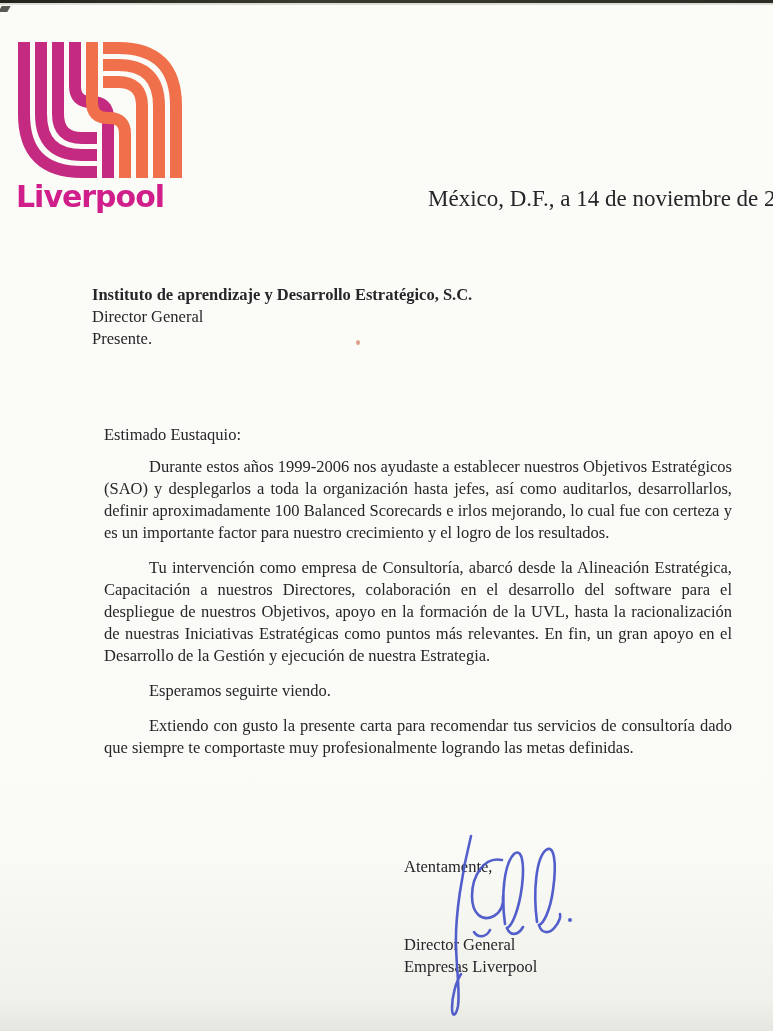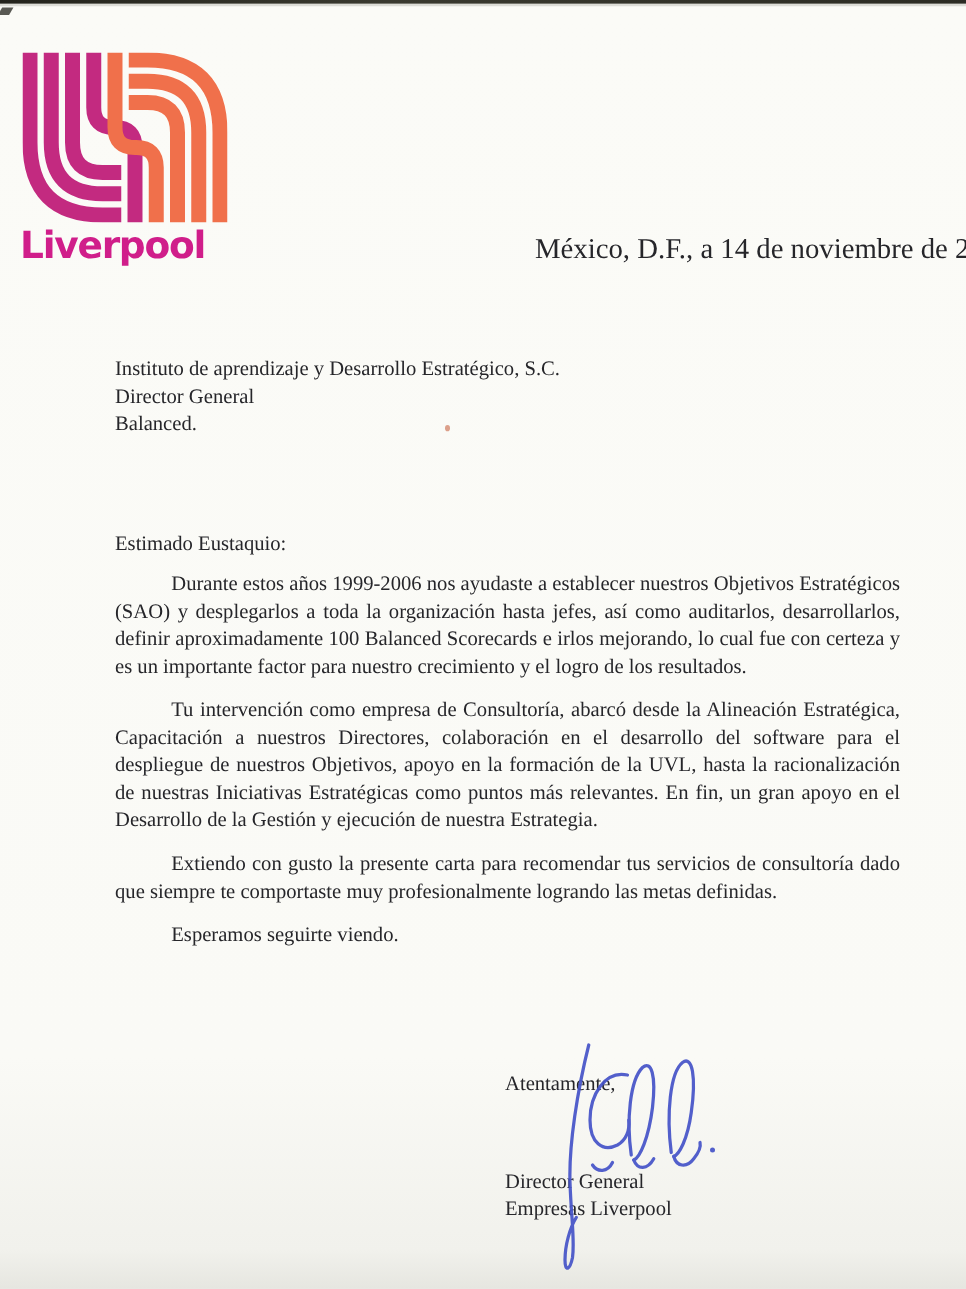--- a/index.html
+++ b/index.html
@@ -26,22 +26,22 @@
   .logo-mark{display:block;}
   .logo-wordmark{
     position:absolute;left:-2px;top:137px;
     font-family:"DejaVu Sans", sans-serif;
     font-weight:bold;font-size:30px;letter-spacing:-1px;
   }
 
   
   .date-line{position:absolute;left:428px;top:186px;font-size:23px;white-space:nowrap;}
   .recipient{position:absolute;left:92px;top:284px;font-size:16.5px;line-height:22px;}
-  .recipient .company{font-weight:normal;text-align:right;}
-  .body-text{position:absolute;left:92px;top:424px;width:628px;font-size:16.5px;line-height:22px;}
+  .recipient .company{font-weight:bold;text-align:right;}
+  .body-text{position:absolute;left:104px;top:424px;width:628px;font-size:16.5px;line-height:22px;}
   .body-text p{margin:0 0 13px 0;text-align:justify;text-align-last:left;text-indent:45px;}
   .body-text p.salutation{text-indent:0;margin-bottom:10px;text-align:left;}
   .closing{position:absolute;left:404px;top:856px;font-size:16.5px;line-height:22px;}
   .closing .valediction{margin-bottom:56px;}
   .signature-svg{position:absolute;left:408px;top:824px;z-index:2;}
 </style>
 </head>
 <body>
 
 <div class="paper">
@@ -67,29 +67,29 @@
       </g>
     </svg>
     <div class="logo-wordmark" style="color: rgb(208, 30, 138);">Liverpool</div>
   </div>
 
   <div class="date-line">México, D.F., a 14 de noviembre de 2006.</div>
 
   <div class="recipient">
     <div class="company">Instituto de aprendizaje y Desarrollo Estratégico, S.C.</div>
     <div>Director General</div>
-    <div>Balanced.</div>
+    <div>Presente.</div>
   </div>
 
   <div class="body-text">
     <p class="salutation">Estimado Eustaquio:</p>
     <p>Durante estos años 1999-2006 nos ayudaste a establecer nuestros Objetivos Estratégicos (SAO) y desplegarlos a toda la organización hasta jefes, así como auditarlos, desarrollarlos, definir aproximadamente 100 Balanced Scorecards e irlos mejorando, lo cual fue con certeza y es un importante factor para nuestro crecimiento y el logro de los resultados.</p>
     <p>Tu intervención como empresa de Consultoría, abarcó desde la Alineación Estratégica, Capacitación a nuestros Directores, colaboración en el desarrollo del software para el despliegue de nuestros Objetivos, apoyo en la formación de la UVL, hasta la racionalización de nuestras Iniciativas Estratégicas como puntos más relevantes. En fin, un gran apoyo en el Desarrollo de la Gestión y ejecución de nuestra Estrategia.</p>
+    <p>Esperamos seguirte viendo.</p>
     <p>Extiendo con gusto la presente carta para recomendar tus servicios de consultoría dado que siempre te comportaste muy profesionalmente logrando las metas definidas.</p>
-    <p>Esperamos seguirte viendo.</p>
   </div>
 
   <div class="closing">
     <div class="valediction">Atentamente,</div>
     <div>Director General</div>
     <div>Empresas Liverpool</div>
   </div>
 
   <svg class="signature-svg" width="175" height="200" viewBox="0 0 175 200">
     <g fill="none" stroke-width="2.6" stroke-linecap="round" stroke-linejoin="round" opacity="0.92" stroke="#4553c8">

